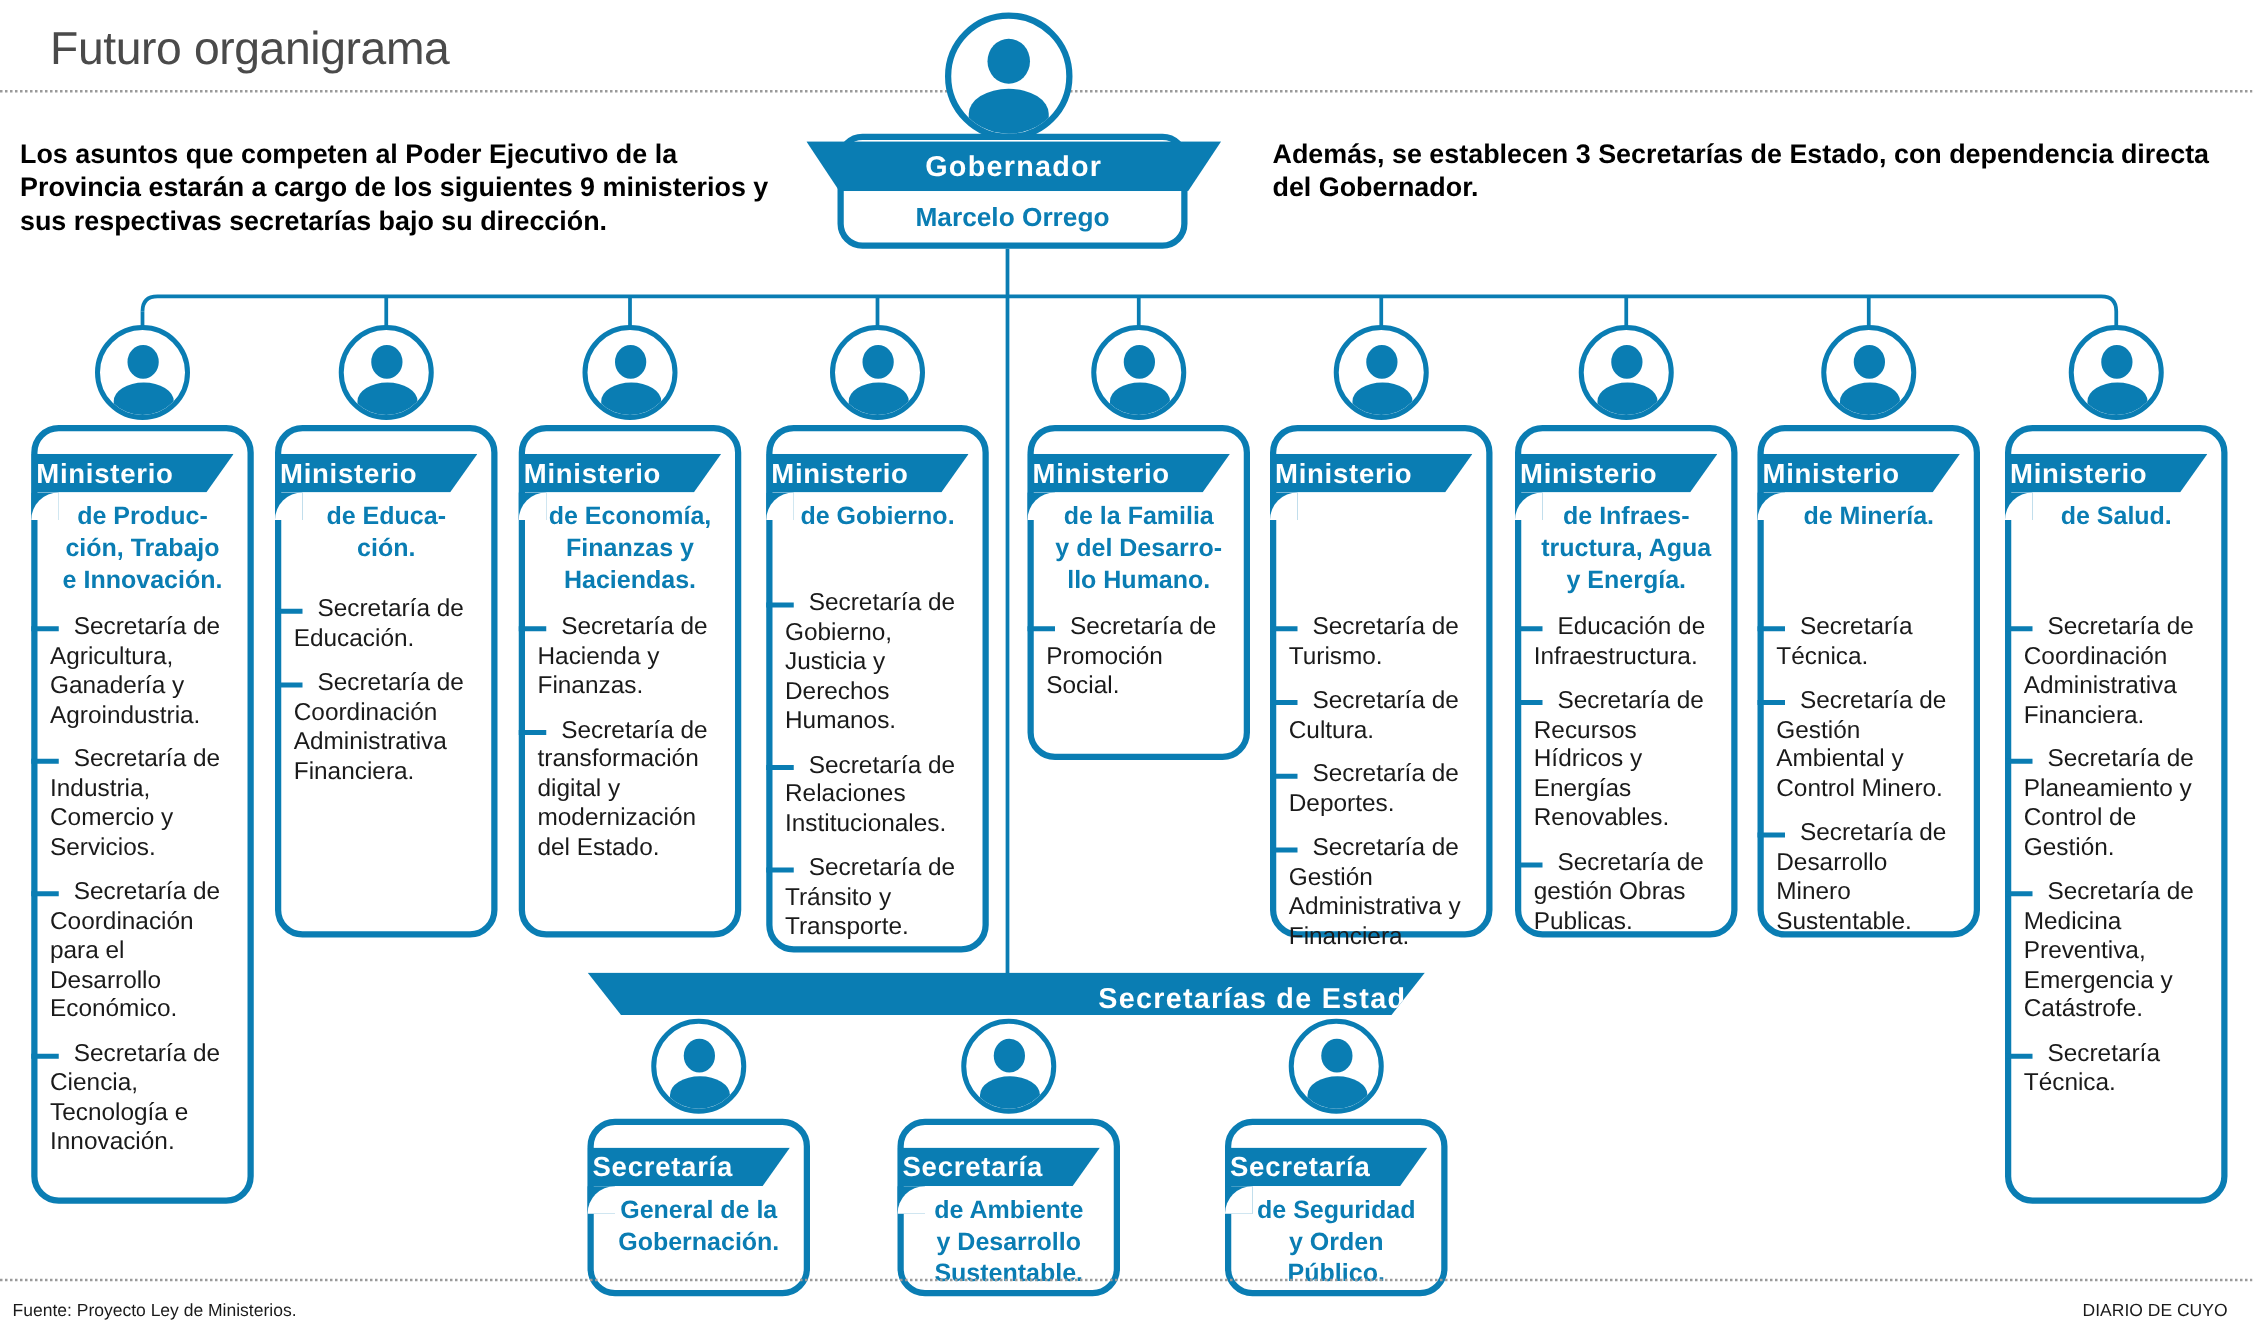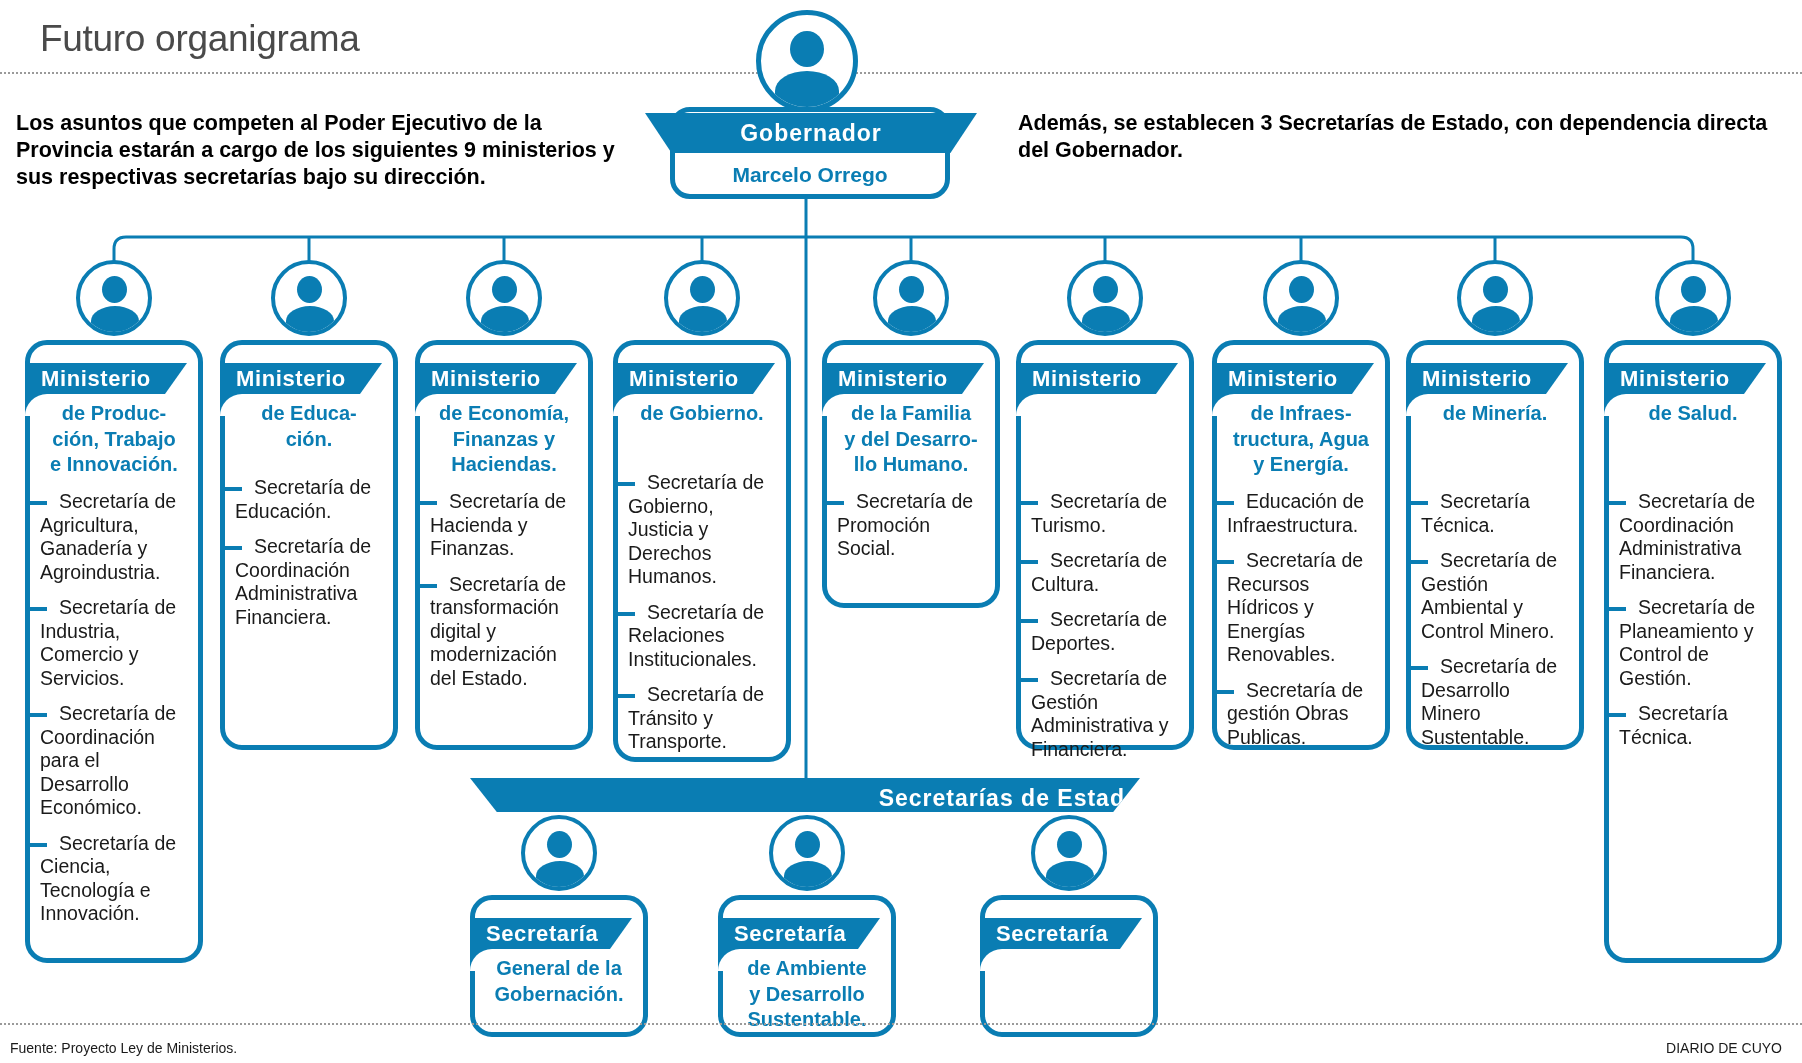--- a/index.html
+++ b/index.html
@@ -13,21 +13,21 @@
   #intro-right { left:1018px; top:110px; width:760px; }
 
   svg#lines { position:absolute; left:0; top:0; }
 
   .avatar { position:absolute; border-radius:50%; border:5px solid #0a7db3; background:#fff; box-sizing:border-box; overflow:hidden; }
   .avatar .head { position:absolute; border-radius:50%; background:#0a7db3; }
   .avatar .body { position:absolute; border-radius:50% 50% 0 0; background:#0a7db3; }
 
   .box { position:absolute; border:5px solid #0a7db3; border-radius:22px; background:#fff; box-sizing:border-box; }
   .banner { position:absolute; left:-5px; top:18px; height:31px; background:#0a7db3; color:#fff;
-            font-weight:bold; font-size:22px; line-height:31px; padding-left:16px; box-sizing:border-box;
+            font-weight:bold; font-size:22px; line-height:31px; padding-left:4px; box-sizing:border-box;
             clip-path:polygon(0 0, 100% 0, calc(100% - 22px) 100%, 0 100%); letter-spacing:0.6px; }
   .banner-cut { position:absolute; left:-5px; top:49px; width:22px; height:22px; background:#0a7db3; }
   .banner-cut::after { content:""; position:absolute; left:0; top:0; width:22px; height:22px; background:#fff; border-top-left-radius:22px; }
   .subtitle { position:absolute; left:8px; right:8px; top:56px; text-align:center; font-weight:bold; color:#0a7db3; font-size:20px; line-height:25.5px; }
   .sec-list { position:absolute; left:10px; right:6px; font-size:19.5px; line-height:23.5px; color:#1a1a1a; }
   .sec-item { position:relative; margin-bottom:12px; }
   .sec-item .tick { position:absolute; left:-15px; top:11px; width:22px; height:4px; background:#0a7db3; }
   .sec-item .txt { display:block; text-indent:19px; }
 
   #gov-box { left:670px; top:107px; width:280px; height:92px; border-radius:20px; }
@@ -285,20 +285,24 @@
         <div class="sec-item">
           <span class="tick"></span>
           <span class="txt">Secretaría de Coordinación Administrativa Financiera.</span>
         </div>
         <div class="sec-item">
           <span class="tick"></span>
           <span class="txt">Secretaría de Planeamiento y Control de Gestión.</span>
         </div>
         <div class="sec-item">
           <span class="tick"></span>
+          <span class="txt">Secretaría de Medicina Preventiva, Emergencia y Catástrofe.</span>
+        </div>
+        <div class="sec-item">
+          <span class="tick"></span>
           <span class="txt">Secretaría Técnica.</span>
         </div>
       </div>
     </div>
   </div>
 
 <div id="estado-banner">Secretarías de Estado</div>
 <div id="estados">
     <div class="avatar" style="left: 521px; top: 815px; width: 76px; height: 76px; border-width: 4px;">
       <div class="head" style="left:22px;top:12px;width:25px;height:27px;"></div>
@@ -325,18 +329,23 @@
         <div>Sustentable.</div>
       </div>
     </div>
     <div class="avatar" style="left: 1031px; top: 815px; width: 76px; height: 76px; border-width: 4px;">
       <div class="head" style="left:22px;top:12px;width:25px;height:27px;"></div>
       <div class="body" style="left:11px;top:42px;width:48px;height:30px;"></div>
     </div>
     <div class="box" style="left: 980px; top: 895px; width: 178px; height: 142px;">
       <div class="banner" style="width: 162px;">Secretaría</div>
       <div class="banner-cut"></div>
+      <div class="subtitle">
+        <div>de Seguridad</div>
+        <div>y Orden</div>
+        <div>Público.</div>
+      </div>
     </div>
   </div>
 
 <div class="dots" style="top:1023px"></div>
 <div class="footer" style="left:10px;top:1040px;">Fuente: Proyecto Ley de Ministerios.</div>
 <div class="footer" style="right:20px;top:1040px;">DIARIO DE CUYO</div>
 
 </body></html>

